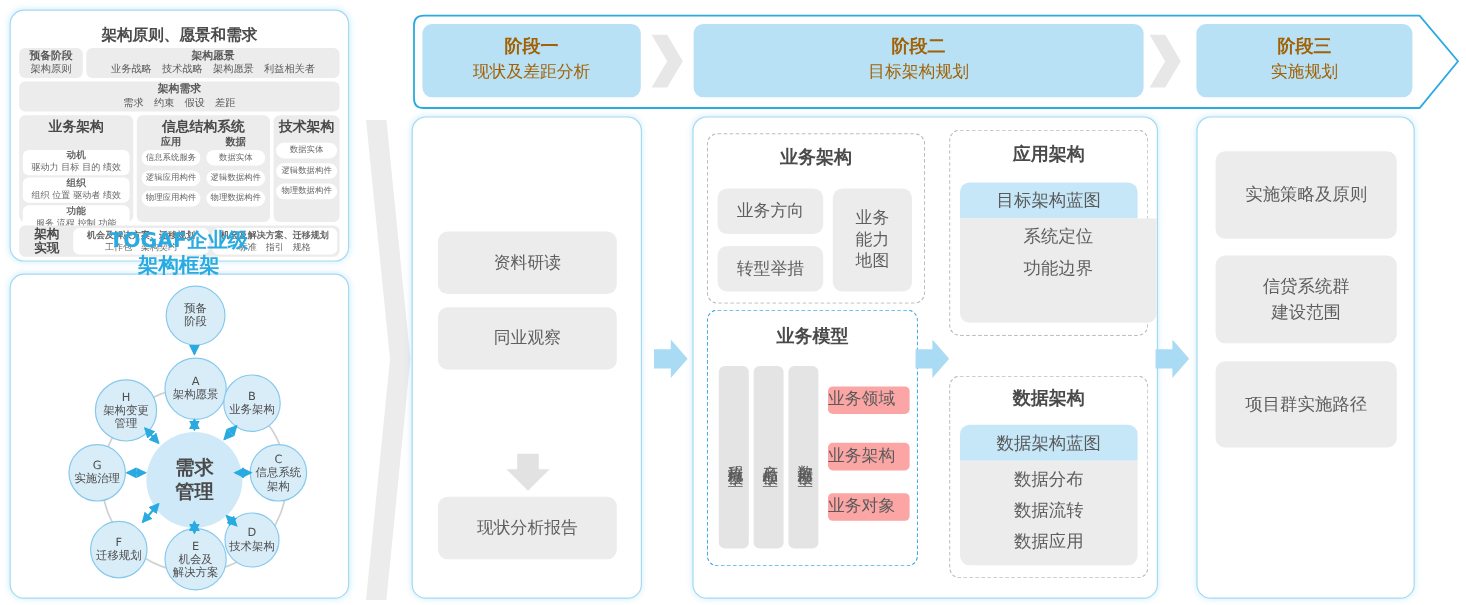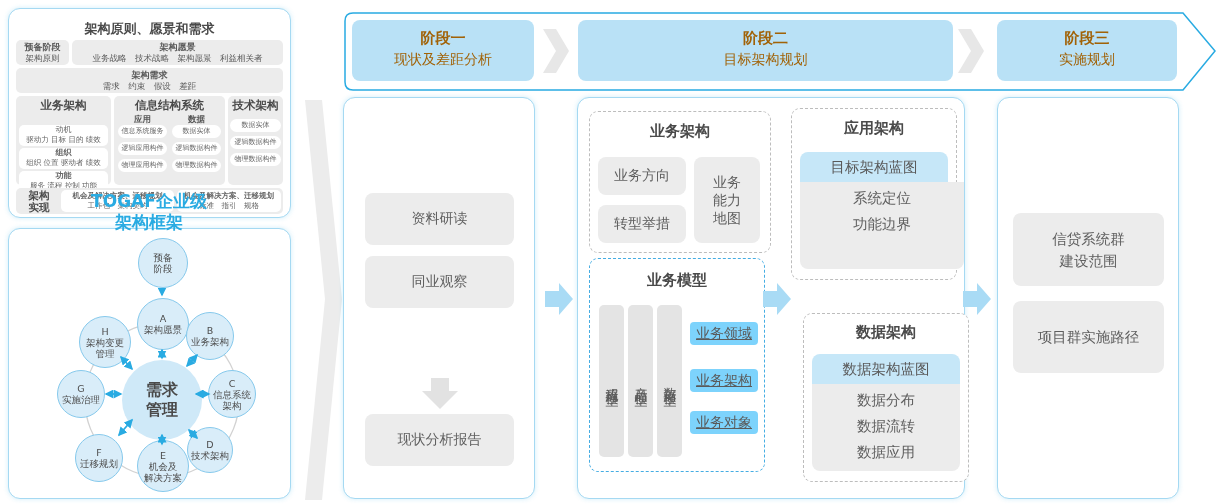--- a/index.html
+++ b/index.html
@@ -17,21 +17,21 @@
   .dashed{position:absolute;background:#fff;border:1px dashed #bdbdbd;border-radius:9px;}
   .dashed-blue{border:1px dashed #45ade3;}
   .sec-title{position:absolute;left:0;right:0;text-align:center;font-weight:bold;color:#4a4a4a;font-size:15px;}
   .step{position:absolute;font-size:14px;}
   .phasebox{position:absolute;background:#b9e1f6;border-radius:8px;color:#a16207;text-align:center;}
   .phasebox .pt{font-weight:bold;font-size:15px;margin-top:9px;}
   .phasebox .ps{font-size:14px;margin-top:3px;}
   .bluebar{position:absolute;background:#c6e7f8;color:#5a5a5a;font-size:14.5px;}
   .circle{position:absolute;border-radius:50%;background:#d9edf9;border:1px solid #86c9ec;color:#4d4d4d;display:flex;align-items:center;justify-content:center;text-align:center;font-size:9.5px;line-height:11px;white-space:pre-line;z-index:2;}
   .vbar{position:absolute;background:#e4e4e4;border-radius:5px;color:#5a5a5a;font-size:13px;writing-mode:vertical-rl;display:flex;align-items:center;justify-content:center;letter-spacing:2px;}
-  .bitem{position:absolute;background:#7dd3fc;border-radius:4px;color:#5a5a5a;font-size:14px;height:23px;line-height:23px;text-align:center;text-decoration:underline;}
+  .bitem{position:absolute;background:#fca5a5;border-radius:4px;color:#5a5a5a;font-size:14px;height:23px;line-height:23px;text-align:left;}
   .togaf{position:absolute;left:8px;top:191px;width:282px;text-align:center;font-weight:bold;font-size:17px;line-height:21px;color:#29abe2;z-index:6;}
   .lt-title{position:absolute;left:0;right:0;top:11px;text-align:center;font-weight:bold;font-size:13px;color:#4a4a4a;}
   .hdr{font-weight:bold;font-size:11.5px;color:#4a4a4a;text-align:center;padding-top:2px;}
   .subhdr{font-weight:bold;font-size:8.5px;color:#555;text-align:center;line-height:11px;}
 </style>
 </head>
 <body>
 
 <div id="canvas">
 
@@ -54,21 +54,21 @@
       <div style="font-size:8.5px;text-align:center;line-height:10px">业务战略　技术战略　架构愿景　利益相关者</div>
     </div>
     <div class="abs sgbox" style="left:7px;top:59px;width:267px;height:25px">
       <div style="font-size:9px;font-weight:bold;text-align:center;line-height:12px;margin-top:1px">架构需求</div>
       <div style="font-size:8.5px;text-align:center;line-height:10px">需求　约束　假设　差距</div>
     </div>
 
     <div class="abs sgbox" style="left:7px;top:87px;width:95px;height:89px">
       <div class="hdr">业务架构</div>
       <div class="wbox" style="margin:2px 3px;height:21px">
-        <div style="font-size:8px;font-weight:normal;text-align:center;line-height:10px;margin-top:12px">动机</div>
+        <div style="font-size:8px;font-weight:bold;text-align:center;line-height:10px;margin-top:12px">动机</div>
         <div style="font-size:7.5px;text-align:center;line-height:9px">驱动力 目标 目的 绩效</div>
       </div>
       <div class="wbox" style="margin:2px 3px;height:21px">
         <div style="font-size:8px;font-weight:bold;text-align:center;line-height:10px;margin-top:1px">组织</div>
         <div style="font-size:7.5px;text-align:center;line-height:9px">组织 位置 驱动者 绩效</div>
       </div>
       <div class="wbox" style="margin:2px 3px;height:21px">
         <div style="font-size:8px;font-weight:bold;text-align:center;line-height:10px;margin-top:1px">功能</div>
         <div style="font-size:7.5px;text-align:center;line-height:9px">服务 流程 控制 功能</div>
       </div>
@@ -212,32 +212,33 @@
 
     <div class="dashed" style="left:213px;top:10px;width:164px;height:170px">
       <div class="sec-title" style="top:10px">应用架构</div>
       <div class="bluebar ctr" style="left:8px;top:43px;width:148px;height:30px;border-radius:8px 8px 0 0">目标架构蓝图</div>
       <div class="abs gbox" style="left:8px;top:73px;width:164px;height:84px;border-radius:0 0 8px 8px;font-size:14.5px;line-height:26px;text-align:center;padding-top:3px">
         <div>系统定位</div>
         <div>功能边界</div>
       </div>
     </div>
 
-    <div class="dashed" style="left:225px;top:215px;width:164px;height:167px">
+    <div class="dashed" style="left:213px;top:215px;width:164px;height:167px">
       <div class="sec-title" style="top:9px">数据架构</div>
       <div class="bluebar ctr" style="left:8px;top:40px;width:148px;height:30px;border-radius:8px 8px 0 0">数据架构蓝图</div>
       <div class="abs gbox" style="left:8px;top:70px;width:148px;height:84px;border-radius:0 0 8px 8px;font-size:14.5px;line-height:26px;text-align:center;padding-top:3px">
         <div>数据分布</div>
         <div>数据流转</div>
         <div>数据应用</div>
       </div>
     </div>
   </div>
 
   <div class="panel" style="left:997px;top:97px;width:180px;height:400px;z-index:3">
+    <div class="step gbox ctr" style="left:15px;top:28px;width:151px;height:73px;font-size:14.5px">实施策略及原则</div>
     <div class="step gbox ctr pre" style="left:15px;top:115px;width:151px;height:73px;font-size:14.5px;line-height:22px">信贷系统群
 建设范围</div>
     <div class="step gbox ctr" style="left:15px;top:203px;width:151px;height:72px;font-size:14.5px">项目群实施路径</div>
   </div>
 
   <svg class="layer" style="z-index:5">
     <polygon points="545,291 559,291 559,283 573,299 559,315 559,307 545,307" fill="#a9dbf5"></polygon>
     <polygon points="763,291 777,291 777,283 791,299 777,315 777,307 763,307" fill="#a9dbf5"></polygon>
     <polygon points="963,291 977,291 977,283 991,299 977,315 977,307 963,307" fill="#a9dbf5"></polygon>
   </svg>

